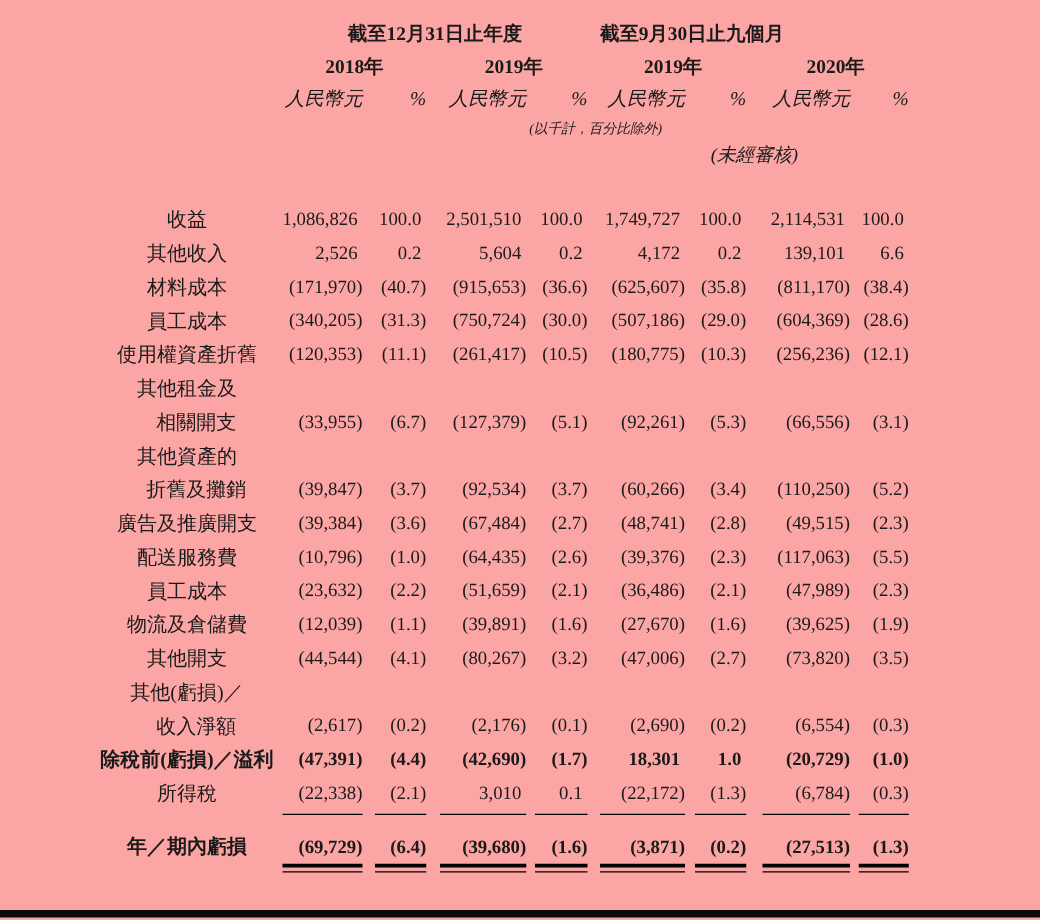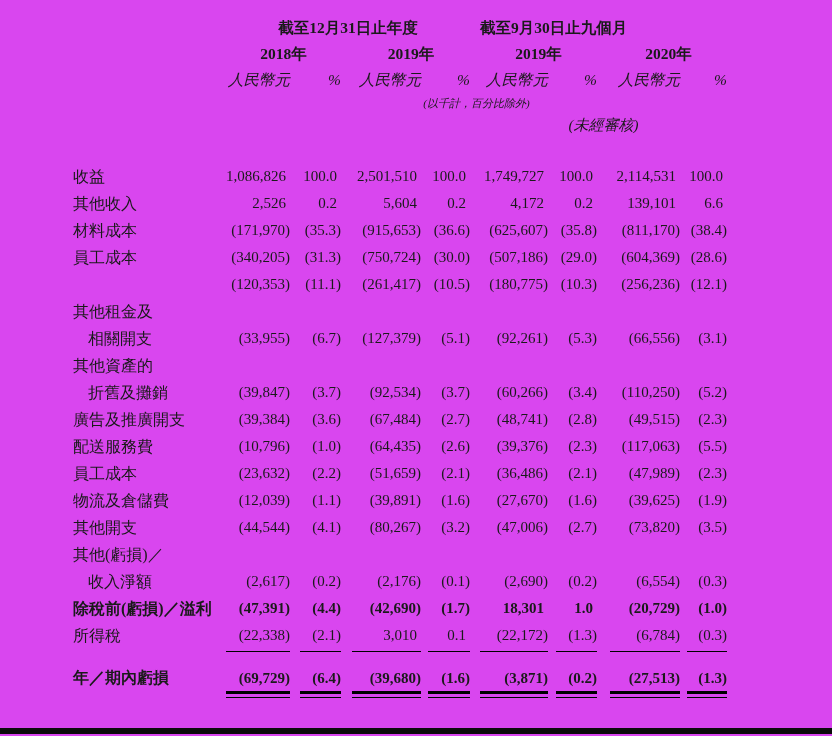--- a/index.html
+++ b/index.html
@@ -1,20 +1,20 @@
 <!DOCTYPE html>
 <html><head>
 <meta charset="utf-8">
 <style>
   html,body { margin:0; padding:0; }
   .page {
     position: relative;
     width: 832px;
     height: 736px;
-    background: #d946ef;
+    background: #fca5a5;
     color: #1a1a1a;
     font-family: "Liberation Serif", "DejaVu Serif", serif;
     overflow: hidden;
     box-sizing: border-box;
     padding: 14px 0 0 73px;
   }
   .grid {
     display: grid;
     grid-template-columns: 153px 64px 10px 41px 11px 69px 7px 42px 10px 68px 8px 41px 13px 70px 7px 40px;
   }
@@ -42,21 +42,21 @@
   .yr { text-align: center; font-weight: bold; font-size: 15.5px; }
   .cur-cell { text-align: right; font-style: italic; font-size: 15.5px; }
   .note-cell { grid-column: 2 / 17; text-align: center; font-style: italic; font-size: 11px; }
   .unaud-cell { grid-column: 10 / 17; text-align: center; font-style: italic; font-size: 15px; }
 
   
   .tbody { margin-top: 26px; }
   .trow { height: 27px; line-height: 27px; }
   .trow.spaced { margin-top: 20px; height: 18px; line-height: 18px; }
   .cell { white-space: nowrap; }
-  .cell.label { text-align: left; font-size: 16px; }
+  .cell.label { text-align: center; font-size: 16px; }
   .cell.label.indent { padding-left: 15px; }
   .cell.num { text-align: right; font-size: 15px; position: relative; }
   .cell.num.np { padding-right: 4px; }  
   .trow.bold .cell { font-weight: bold; }
 
   
   .trow.u-single .cell.num::after {
     content: ""; position: absolute; left: 0; right: 0;
     bottom: -3px; height: 1.3px; background: #000;
   }
@@ -128,40 +128,41 @@
         <div class="cell num c3 np">5,604</div>
         <div class="cell num c4 np">0.2</div>
         <div class="cell num c5 np">4,172</div>
         <div class="cell num c6 np">0.2</div>
         <div class="cell num c7 np">139,101</div>
         <div class="cell num c8 np">6.6</div>
       </div>
       <div class="grid trow">
         <div class="cell label c0">材料成本</div>
         <div class="cell num c1">(171,970)</div>
-        <div class="cell num c2">(35.3)</div>
+        <div class="cell num c2">(40.7)</div>
         <div class="cell num c3">(915,653)</div>
         <div class="cell num c4">(36.6)</div>
         <div class="cell num c5">(625,607)</div>
         <div class="cell num c6">(35.8)</div>
         <div class="cell num c7">(811,170)</div>
         <div class="cell num c8">(38.4)</div>
       </div>
       <div class="grid trow">
         <div class="cell label c0">員工成本</div>
         <div class="cell num c1">(340,205)</div>
         <div class="cell num c2">(31.3)</div>
         <div class="cell num c3">(750,724)</div>
         <div class="cell num c4">(30.0)</div>
         <div class="cell num c5">(507,186)</div>
         <div class="cell num c6">(29.0)</div>
         <div class="cell num c7">(604,369)</div>
         <div class="cell num c8">(28.6)</div>
       </div>
       <div class="grid trow">
+        <div class="cell label c0">使用權資產折舊</div>
         <div class="cell num c1">(120,353)</div>
         <div class="cell num c2">(11.1)</div>
         <div class="cell num c3">(261,417)</div>
         <div class="cell num c4">(10.5)</div>
         <div class="cell num c5">(180,775)</div>
         <div class="cell num c6">(10.3)</div>
         <div class="cell num c7">(256,236)</div>
         <div class="cell num c8">(12.1)</div>
       </div>
       <div class="grid trow">

